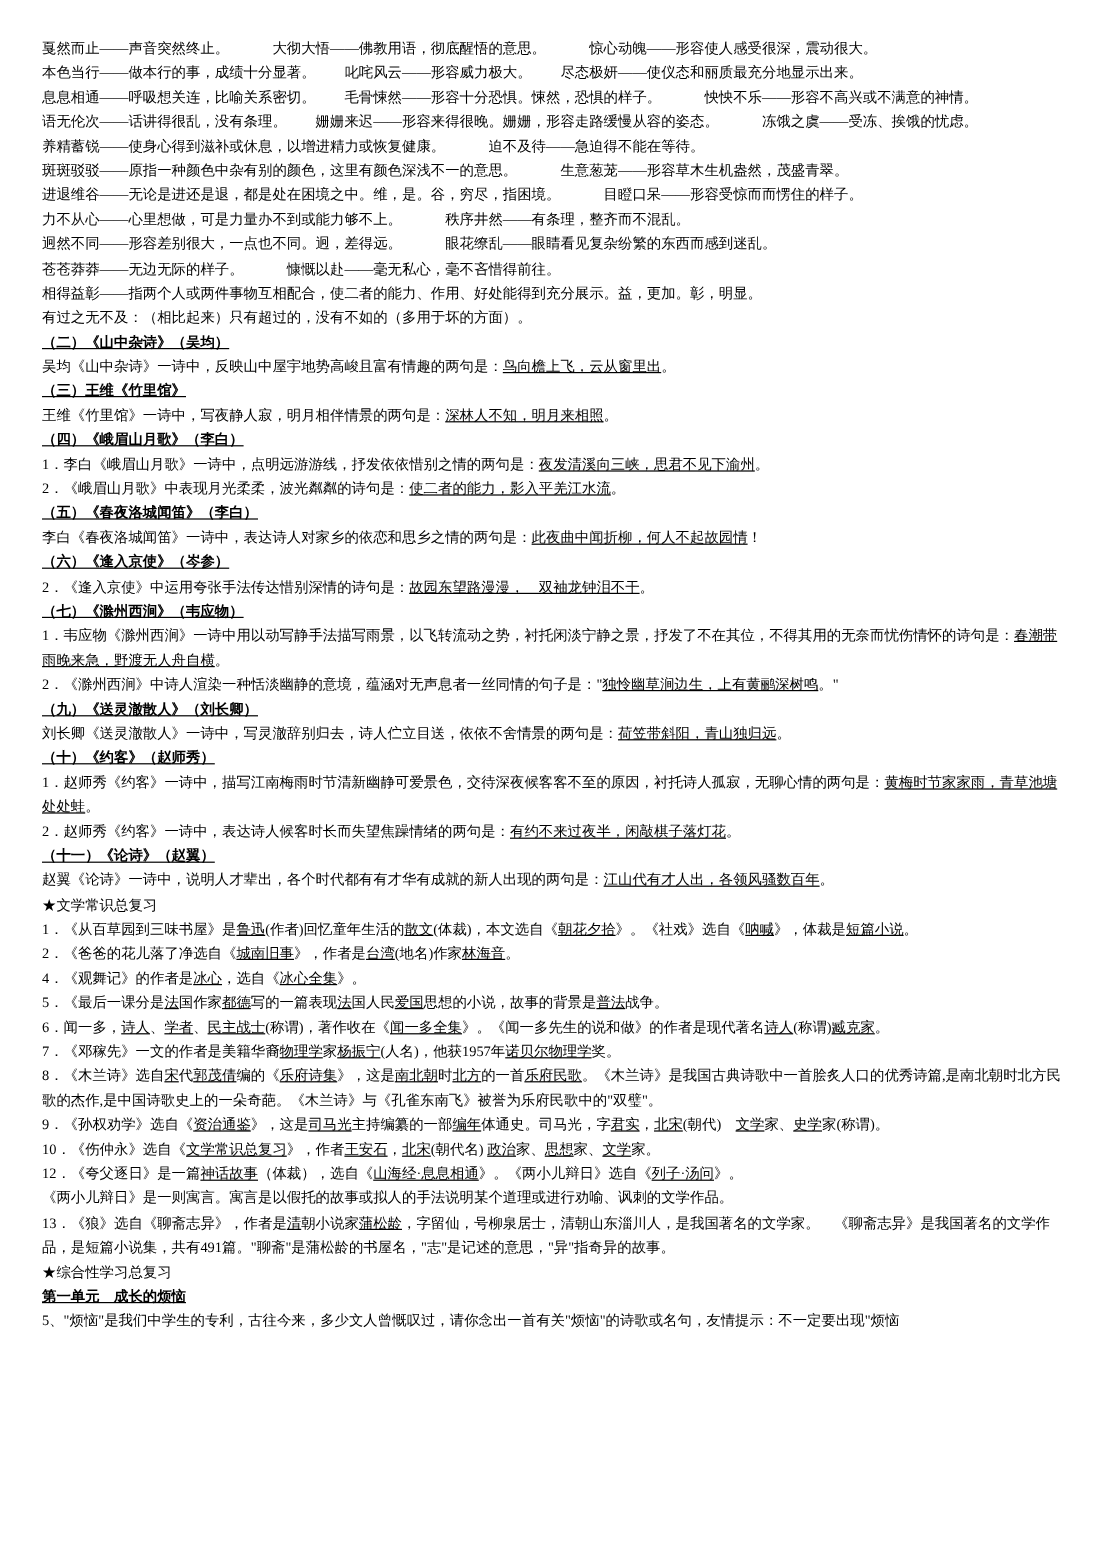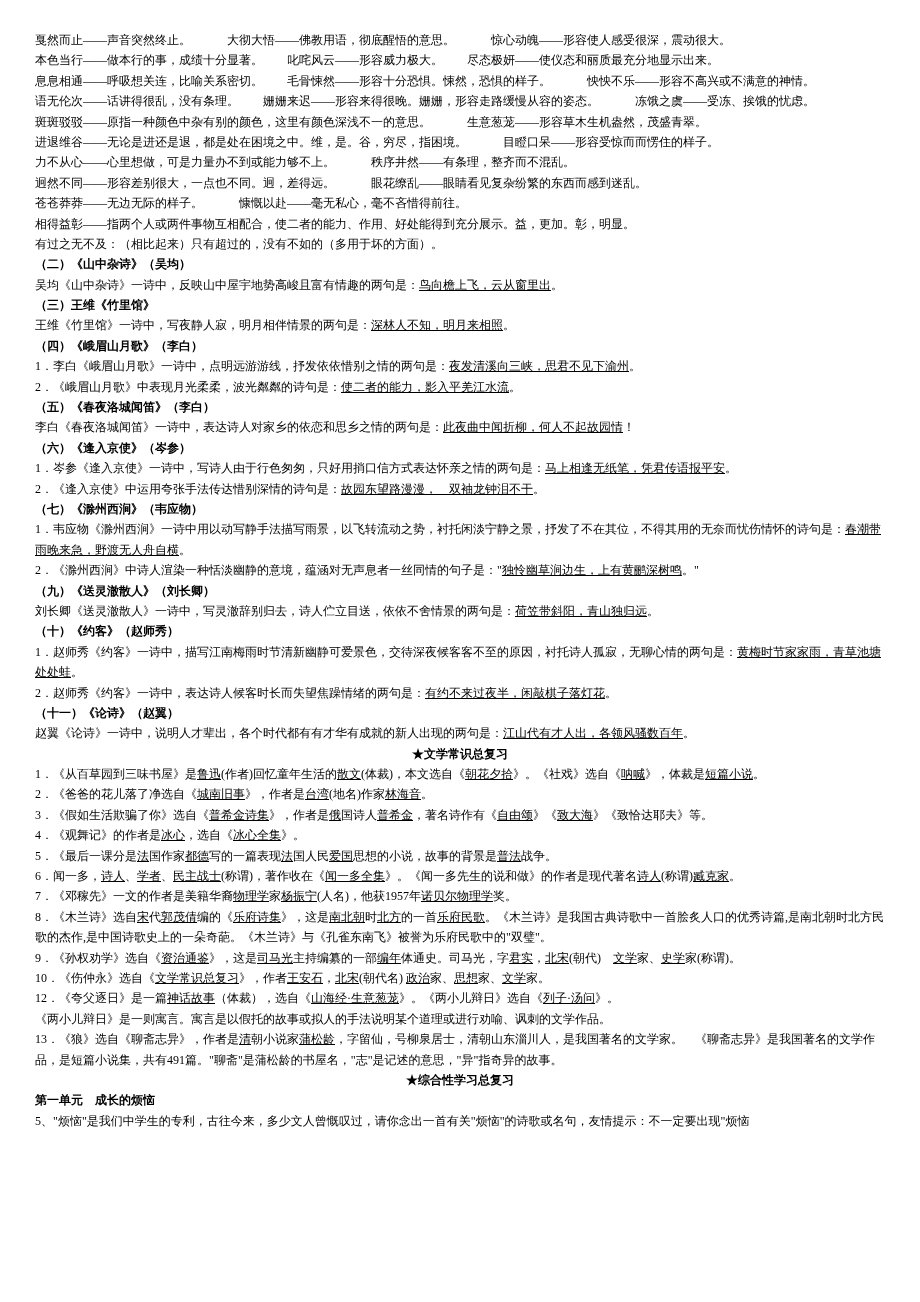--- a/index.html
+++ b/index.html
@@ -8,70 +8,69 @@
     line-height: 1.7;
     color: #000;
     background: #fff;
     width: 920px;
     margin: 0;
     padding: 30px 35px;
     box-sizing: border-box;
   }
   p { margin: 0; }
   .u { text-decoration: underline; }
-  .section-title { font-weight: bold; }
-  .heading { font-weight: bold; text-align: center; }
+  .section-title { font-weight: bold; text-decoration: underline; }
+  .heading { font-weight: normal; }
 </style>
 </head>
 <body>
 
 <div id="content">
     <p>戛然而止——声音突然终止。　　　大彻大悟——佛教用语，彻底醒悟的意思。　　　惊心动魄——形容使人感受很深，震动很大。</p>
     <p>本色当行——做本行的事，成绩十分显著。　　叱咤风云——形容威力极大。　　尽态极妍——使仪态和丽质最充分地显示出来。</p>
     <p>息息相通——呼吸想关连，比喻关系密切。　　毛骨悚然——形容十分恐惧。悚然，恐惧的样子。　　　怏怏不乐——形容不高兴或不满意的神情。</p>
     <p>语无伦次——话讲得很乱，没有条理。　　姗姗来迟——形容来得很晚。姗姗，形容走路缓慢从容的姿态。　　　冻饿之虞——受冻、挨饿的忧虑。</p>
+    <p>养精蓄锐——使身心得到滋补或休息，以增进精力或恢复健康。　　　迫不及待——急迫得不能在等待。</p>
     <p>斑斑驳驳——原指一种颜色中杂有别的颜色，这里有颜色深浅不一的意思。　　　生意葱茏——形容草木生机盎然，茂盛青翠。</p>
     <p>进退维谷——无论是进还是退，都是处在困境之中。维，是。谷，穷尽，指困境。　　　目瞪口呆——形容受惊而而愣住的样子。</p>
     <p>力不从心——心里想做，可是力量办不到或能力够不上。　　　秩序井然——有条理，整齐而不混乱。</p>
     <p>迥然不同——形容差别很大，一点也不同。迥，差得远。　　　眼花缭乱——眼睛看见复杂纷繁的东西而感到迷乱。</p>
     <p>苍苍莽莽——无边无际的样子。　　　慷慨以赴——毫无私心，毫不吝惜得前往。</p>
     <p>相得益彰——指两个人或两件事物互相配合，使二者的能力、作用、好处能得到充分展示。益，更加。彰，明显。</p>
     <p>有过之无不及：（相比起来）只有超过的，没有不如的（多用于坏的方面）。</p>
     <p class="section-title">（二）《山中杂诗》（吴均）</p>
     <p>吴均《山中杂诗》一诗中，反映山中屋宇地势高峻且富有情趣的两句是：<span class="u">鸟向檐上飞，云从窗里出</span>。</p>
     <p class="section-title">（三）王维《竹里馆》</p>
     <p>王维《竹里馆》一诗中，写夜静人寂，明月相伴情景的两句是：<span class="u">深林人不知，明月来相照</span>。</p>
     <p class="section-title">（四）《峨眉山月歌》（李白）</p>
     <p>1．李白《峨眉山月歌》一诗中，点明远游游线，抒发依依惜别之情的两句是：<span class="u">夜发清溪向三峡，思君不见下渝州</span>。</p>
     <p>2．《峨眉山月歌》中表现月光柔柔，波光粼粼的诗句是：<span class="u">使二者的能力，影入平羌江水流</span>。</p>
     <p class="section-title">（五）《春夜洛城闻笛》（李白）</p>
     <p>李白《春夜洛城闻笛》一诗中，表达诗人对家乡的依恋和思乡之情的两句是：<span class="u">此夜曲中闻折柳，何人不起故园情</span>！</p>
     <p class="section-title">（六）《逢入京使》（岑参）</p>
-    <p>1．岑参《逢入京使》一诗中，写诗人由于行色匆匆，只好用捎口信方式表达怀亲之情的两句是：<span class="u">马上相逢无纸笔，凭君传语报平安</span>。</p>
     <p>2．《逢入京使》中运用夸张手法传达惜别深情的诗句是：<span class="u">故园东望路漫漫，　双袖龙钟泪不干</span>。</p>
     <p class="section-title">（七）《滁州西涧》（韦应物）</p>
     <p>1．韦应物《滁州西涧》一诗中用以动写静手法描写雨景，以飞转流动之势，衬托闲淡宁静之景，抒发了不在其位，不得其用的无奈而忧伤情怀的诗句是：<span class="u">春潮带雨晚来急，野渡无人舟自横</span>。</p>
     <p>2．《滁州西涧》中诗人渲染一种恬淡幽静的意境，蕴涵对无声息者一丝同情的句子是："<span class="u">独怜幽草涧边生，上有黄鹂深树鸣</span>。"</p>
     <p class="section-title">（九）《送灵澈散人》（刘长卿）</p>
     <p>刘长卿《送灵澈散人》一诗中，写灵澈辞别归去，诗人伫立目送，依依不舍情景的两句是：<span class="u">荷笠带斜阳，青山独归远</span>。</p>
     <p class="section-title">（十）《约客》（赵师秀）</p>
     <p>1．赵师秀《约客》一诗中，描写江南梅雨时节清新幽静可爱景色，交待深夜候客客不至的原因，衬托诗人孤寂，无聊心情的两句是：<span class="u">黄梅时节家家雨，青草池塘处处蛙</span>。</p>
     <p>2．赵师秀《约客》一诗中，表达诗人候客时长而失望焦躁情绪的两句是：<span class="u">有约不来过夜半，闲敲棋子落灯花</span>。</p>
     <p class="section-title">（十一）《论诗》（赵翼）</p>
     <p>赵翼《论诗》一诗中，说明人才辈出，各个时代都有有才华有成就的新人出现的两句是：<span class="u">江山代有才人出，各领风骚数百年</span>。</p>
     <p class="heading">★文学常识总复习</p>
     <p>1．《从百草园到三味书屋》是<span class="u">鲁迅</span>(作者)回忆童年生活的<span class="u">散文</span>(体裁)，本文选自《<span class="u">朝花夕拾</span>》。《社戏》选自《<span class="u">呐喊</span>》，体裁是<span class="u">短篇小说</span>。</p>
     <p>2．《爸爸的花儿落了净选自《<span class="u">城南旧事</span>》，作者是<span class="u">台湾</span>(地名)作家<span class="u">林海音</span>。</p>
-    <p>3．《假如生活欺骗了你》选自《<span class="u">普希金诗集</span>》，作者是<span class="u">俄</span>国诗人<span class="u">普希金</span>，著名诗作有《<span class="u">自由颂</span>》《<span class="u">致大海</span>》《致恰达耶夫》等。</p>
     <p>4．《观舞记》的作者是<span class="u">冰心</span>，选自《<span class="u">冰心全集</span>》。</p>
     <p>5．《最后一课分是<span class="u">法</span>国作家<span class="u">都德</span>写的一篇表现<span class="u">法</span>国人民<span class="u">爱国</span>思想的小说，故事的背景是<span class="u">普法</span>战争。</p>
     <p>6．闻一多，<span class="u">诗人</span>、<span class="u">学者</span>、<span class="u">民主战士</span>(称谓)，著作收在《<span class="u">闻一多全集</span>》。《闻一多先生的说和做》的作者是现代著名<span class="u">诗人</span>(称谓)<span class="u">臧克家</span>。</p>
     <p>7．《邓稼先》一文的作者是美籍华裔<span class="u">物理学</span>家<span class="u">杨振宁</span>(人名)，他获1957年<span class="u">诺贝尔物理学</span>奖。</p>
     <p>8．《木兰诗》选自<span class="u">宋</span>代<span class="u">郭茂倩</span>编的《<span class="u">乐府诗集</span>》，这是<span class="u">南北朝</span>时<span class="u">北方</span>的一首<span class="u">乐府民歌</span>。《木兰诗》是我国古典诗歌中一首脍炙人口的优秀诗篇,是南北朝时北方民歌的杰作,是中国诗歌史上的一朵奇葩。《木兰诗》与《孔雀东南飞》被誉为乐府民歌中的"双璧"。</p>
     <p>9．《孙权劝学》选自《<span class="u">资治通鉴</span>》，这是<span class="u">司马光</span>主持编纂的一部<span class="u">编年</span>体通史。司马光，字<span class="u">君实</span>，<span class="u">北宋</span>(朝代)　<span class="u">文学</span>家、<span class="u">史学</span>家(称谓)。</p>
     <p>10．《伤仲永》选自《<span class="u">文学常识总复习</span>》，作者<span class="u">王安石</span>，<span class="u">北宋</span>(朝代名) <span class="u">政治</span>家、<span class="u">思想</span>家、<span class="u">文学</span>家。</p>
-    <p>12．《夸父逐日》是一篇<span class="u">神话故事</span>（体裁），选自《<span class="u">山海经·生意葱茏</span>》。《两小儿辩日》选自《<span class="u">列子·汤问</span>》。</p>
+    <p>12．《夸父逐日》是一篇<span class="u">神话故事</span>（体裁），选自《<span class="u">山海经·息息相通</span>》。《两小儿辩日》选自《<span class="u">列子·汤问</span>》。</p>
     <p>《两小儿辩日》是一则寓言。寓言是以假托的故事或拟人的手法说明某个道理或进行劝喻、讽刺的文学作品。</p>
     <p>13．《狼》选自《聊斋志异》，作者是<span class="u">清</span>朝小说家<span class="u">蒲松龄</span>，字留仙，号柳泉居士，清朝山东淄川人，是我国著名的文学家。　《聊斋志异》是我国著名的文学作品，是短篇小说集，共有491篇。"聊斋"是蒲松龄的书屋名，"志"是记述的意思，"异"指奇异的故事。</p>
     <p class="heading">★综合性学习总复习</p>
     <p class="section-title">第一单元　成长的烦恼</p>
     <p>5、"烦恼"是我们中学生的专利，古往今来，多少文人曾慨叹过，请你念出一首有关"烦恼"的诗歌或名句，友情提示：不一定要出现"烦恼</p>
   </div>
 
 </body></html>

